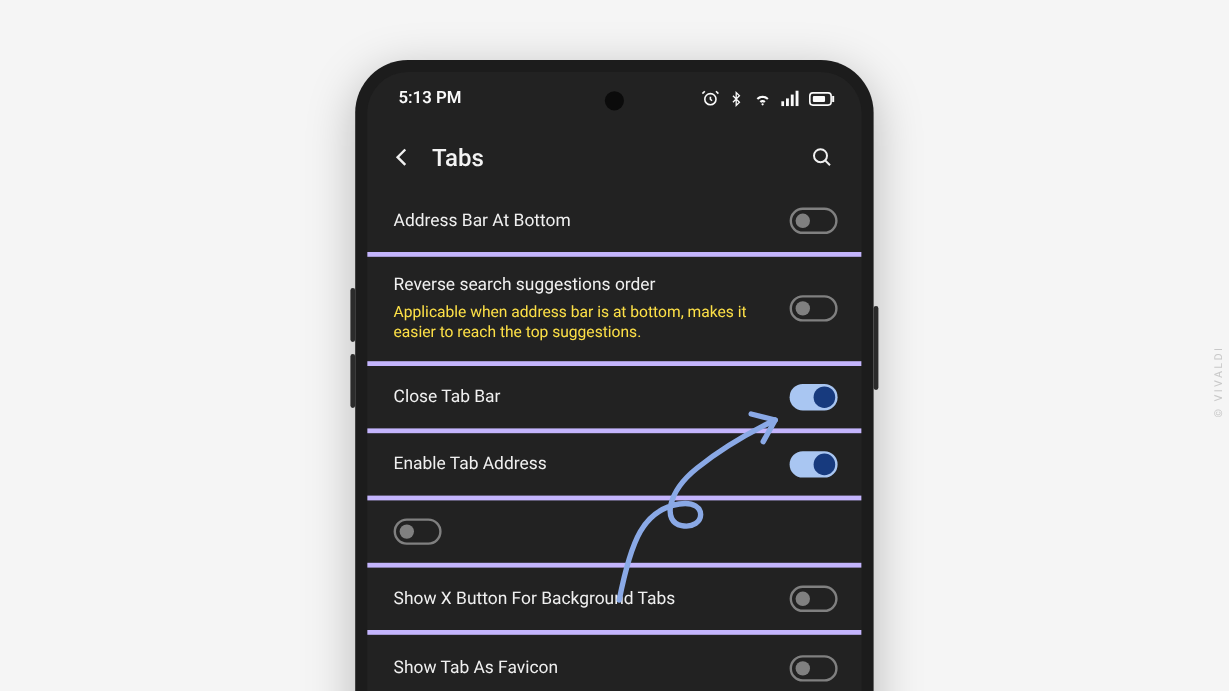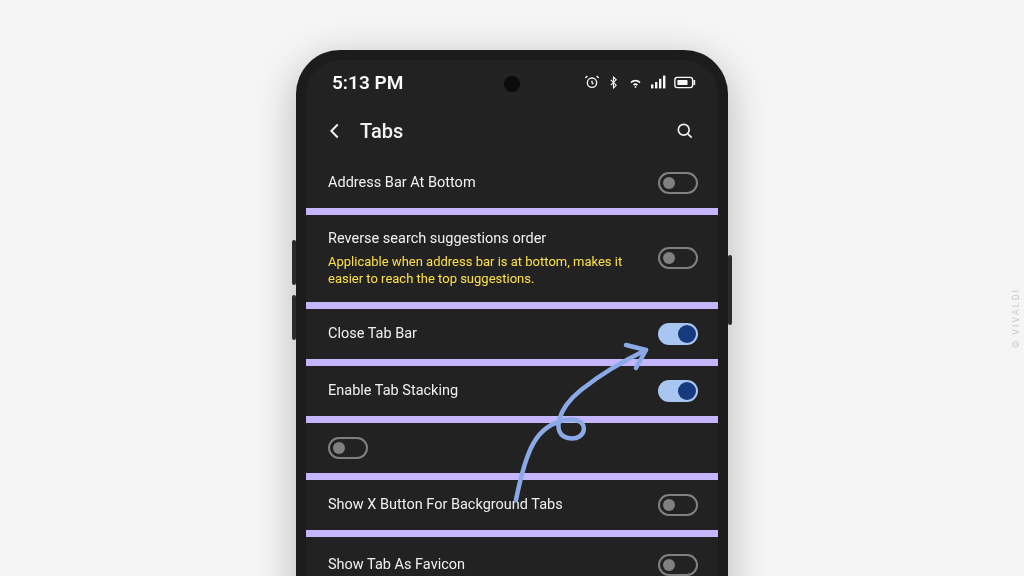--- a/index.html
+++ b/index.html
@@ -52,21 +52,21 @@
     background: #0b0b0b;
     border-radius: 50%;
     z-index: 5;
   }
   .status-bar {
     height: 44px;
     display: flex;
     align-items: center;
     justify-content: space-between;
     padding: 0 22px 0 26px;
-    font-size: 19px;
+    font-size: 14px;
     font-weight: 600;
     color: #fafafa;
   }
   .status-right {
     display: flex;
     align-items: center;
     gap: 7px;
   }
   .status-right svg { display: block; }
   .appbar {
@@ -88,21 +88,21 @@
   .appbar-spacer { flex: 1; }
   .search-btn {
     width: 34px; height: 34px;
     display: flex; align-items: center; justify-content: center;
   }
   .list { flex: 1; padding: 0 0; }
   .row {
     display: flex;
     align-items: center;
     padding: 14px 20px 14px 22px;
-    border-bottom: 7px solid #c4b5fd;
+    border-bottom: 4px solid #c4b5fd;
     min-height: 56px;
   }
   .row.nobd { border-bottom: none; }
   .row-text { flex: 1; padding-right: 14px; }
   .row-title {
     font-size: 14.5px;
     color: #f0f0f0;
     font-weight: 400;
     line-height: 1.35;
   }
@@ -237,21 +237,21 @@
           <div class="toggle off"></div>
         </div>
         <div class="row">
           <div class="row-text">
             <div class="row-title">Close Tab Bar</div>
           </div>
           <div class="toggle on"></div>
         </div>
         <div class="row">
           <div class="row-text">
-            <div class="row-title">Enable Tab Stacking</div>
+            <div class="row-title">Enable Tab Address</div>
           </div>
           <div class="toggle on"></div>
         </div>
         <div class="row">
           <div class="toggle off"></div>
         </div>
         <div class="row">
           <div class="row-text">
             <div class="row-title">Show X Button For Background Tabs</div>
           </div>

